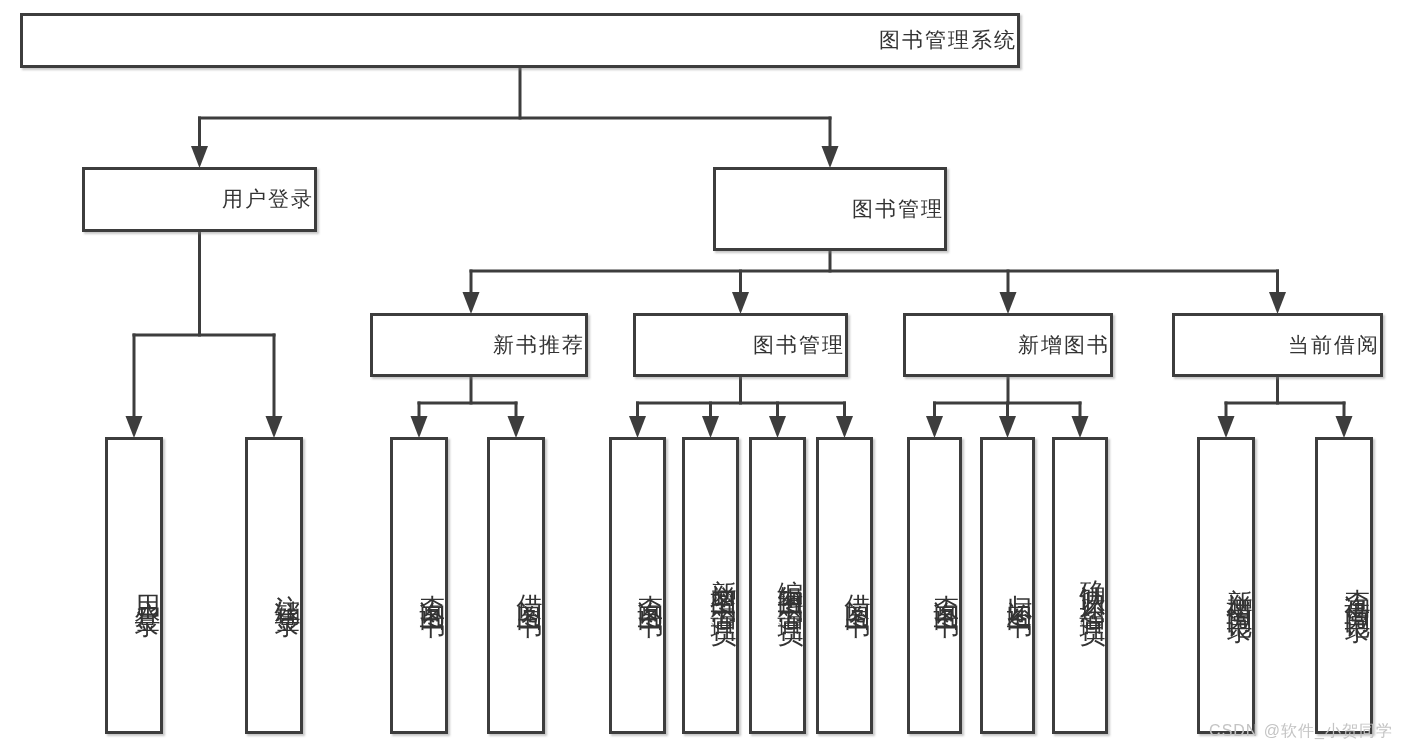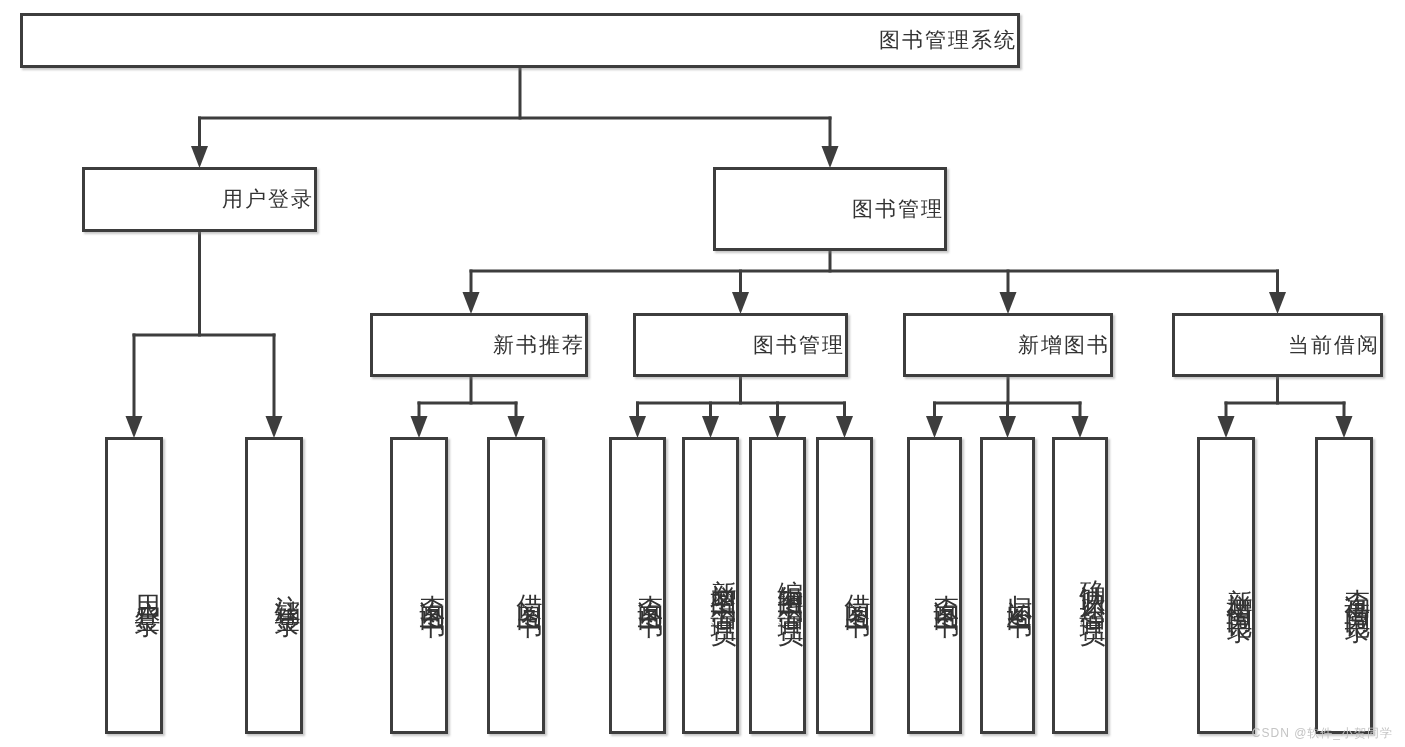--- a/index.html
+++ b/index.html
@@ -37,21 +37,21 @@
     writing-mode:vertical-rl;
     text-orientation:mixed;
     font-size:26px;
     letter-spacing:6px;
     white-space:normal;
     line-height:1;
   }
   .watermark{
     position:absolute;
     right:12px;bottom:5px;
-    font-size:12px;
+    font-size:16px;
     letter-spacing:1px;
     color:var(--watermark);
     z-index:5;
     pointer-events:none;
   }
 </style>
 </head>
 <body>
 
 <div class="canvas">

